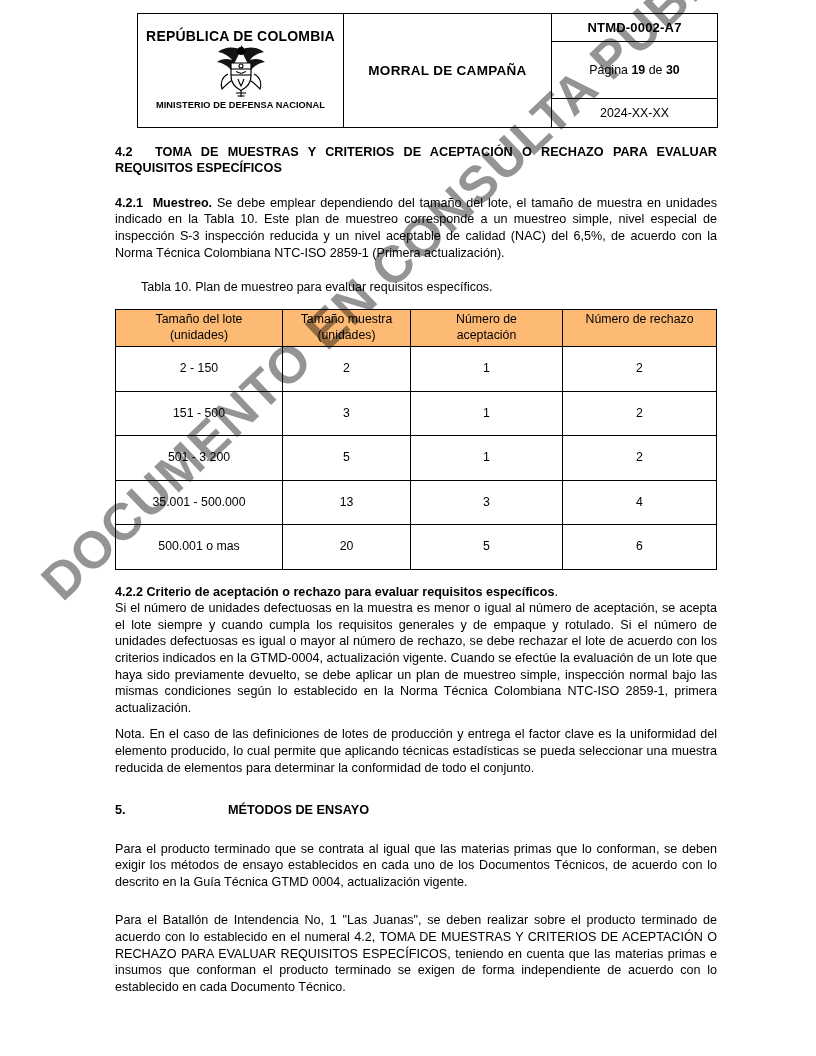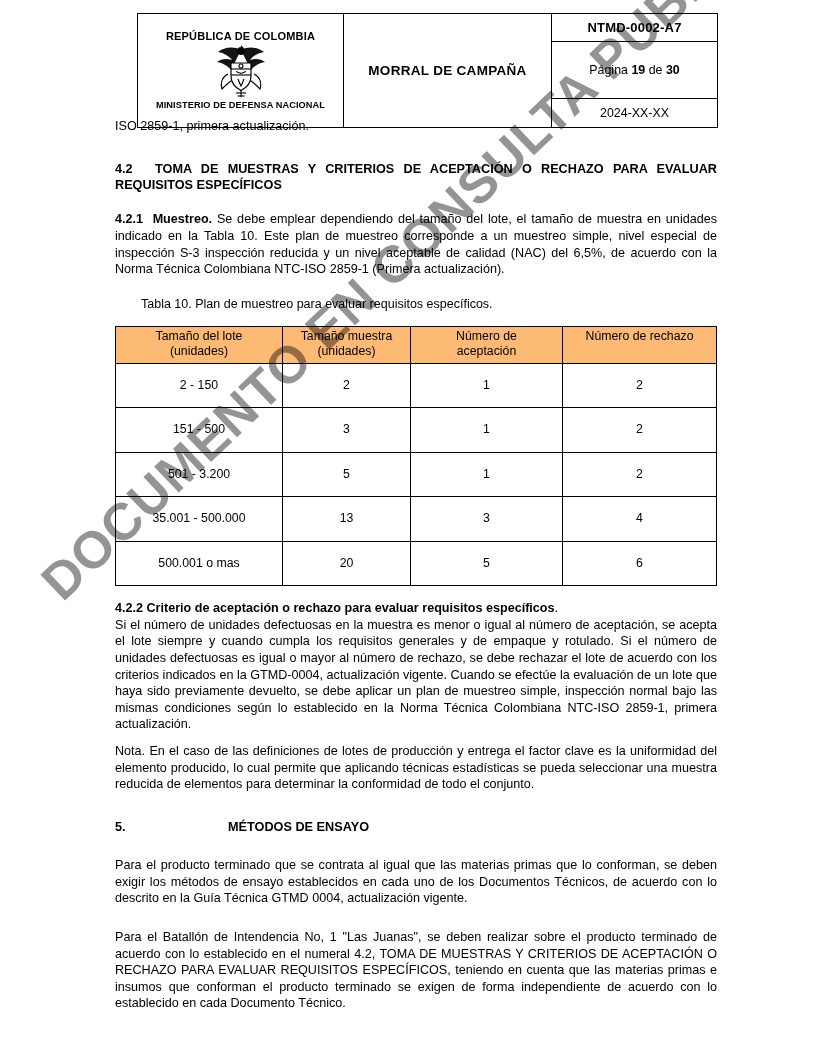--- a/index.html
+++ b/index.html
@@ -40,21 +40,21 @@
   }
   .hdr-col-emblem { width: 206px; }
   .hdr-col-title  { width: 208px; }
   .hdr-col-meta   { width: 166px; }
 
   .emblem-cell {
     height: 92px;
     padding: 3px 2px 3px 2px !important;
   }
   .emblem-country {
-    font-size: 11px;
+    font-size: 14px;
     font-weight: bold;
     letter-spacing: .2px;
     line-height: 11px;
   }
   .emblem-ministry {
     font-size: 9.2px;
     font-weight: bold;
     letter-spacing: .1px;
     line-height: 11px;
   }
@@ -236,21 +236,20 @@
         </td>
       </tr>
       <tr>
         <td class="meta-date">2024-XX-XX</td>
       </tr>
     </tbody>
   </table>
 
   <div class="content">
 
-    <p class="p">ISO 2859-1, primera actualización.</p>
 
     <div class="gap-26"></div>
 
     <p class="h2">
       <span class="num">4.2</span><span>TOMA DE MUESTRAS Y CRITERIOS DE ACEPTACIÓN O RECHAZO PARA EVALUAR REQUISITOS ESPECÍFICOS</span>
     </p>
 
     <div class="gap-18"></div>
 
     <p class="p p-just"><span class="lead-bold">4.2.1</span><span class="lead-bold">&nbsp;&nbsp;</span><span class="lead-bold">Muestreo.</span><span> Se debe emplear dependiendo del tamaño del lote, el tamaño de muestra en unidades indicado en la Tabla 10. Este plan de muestreo corresponde a un muestreo simple, nivel especial de inspección S-3 inspección reducida y un nivel aceptable de calidad (NAC) del 6,5%, de acuerdo con la Norma Técnica Colombiana NTC-ISO 2859-1 (Primera actualización).</span></p>

